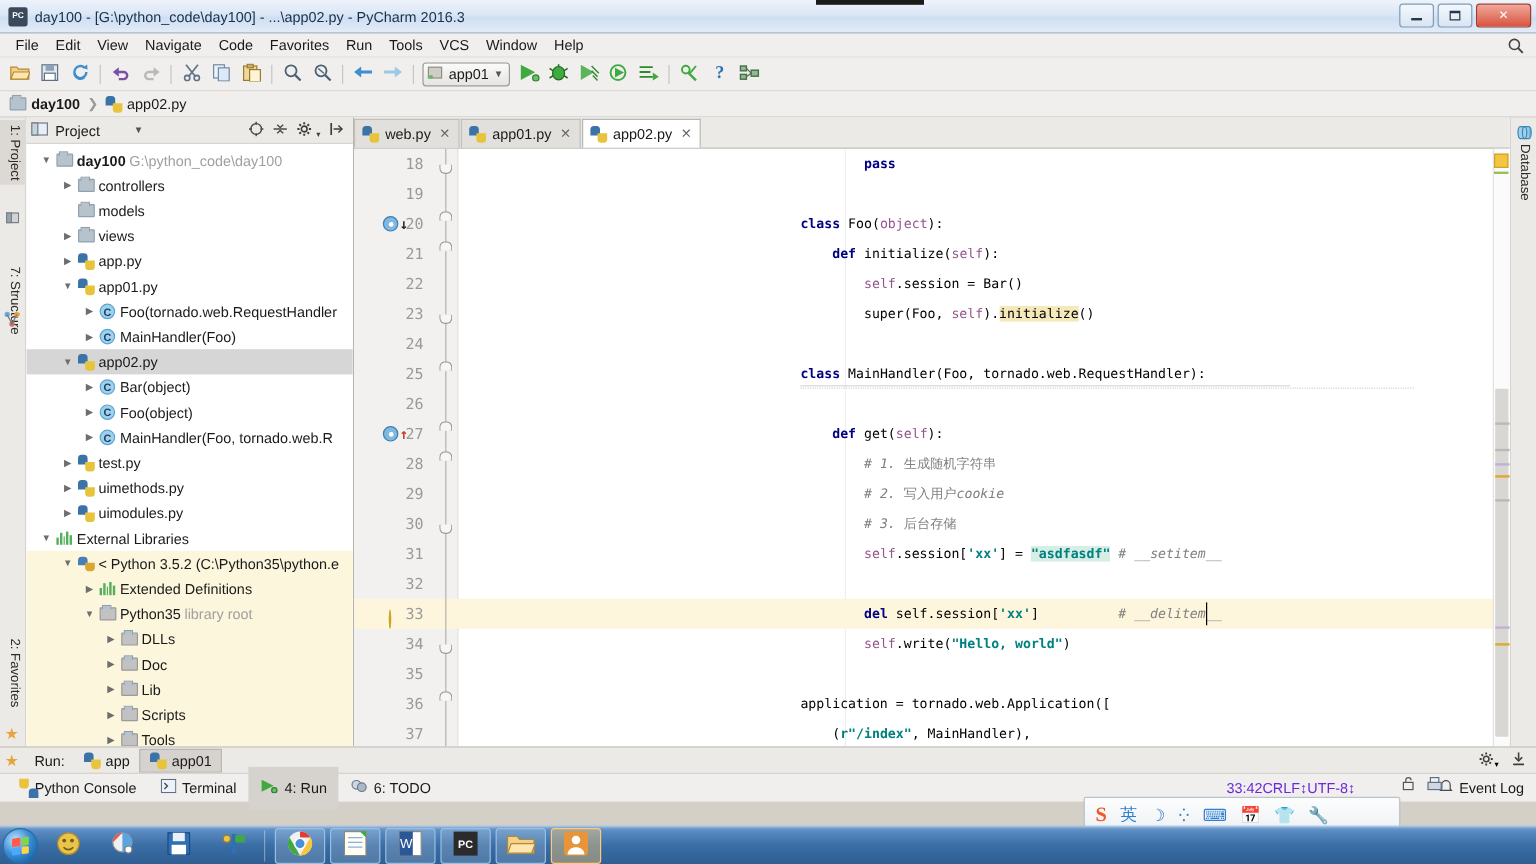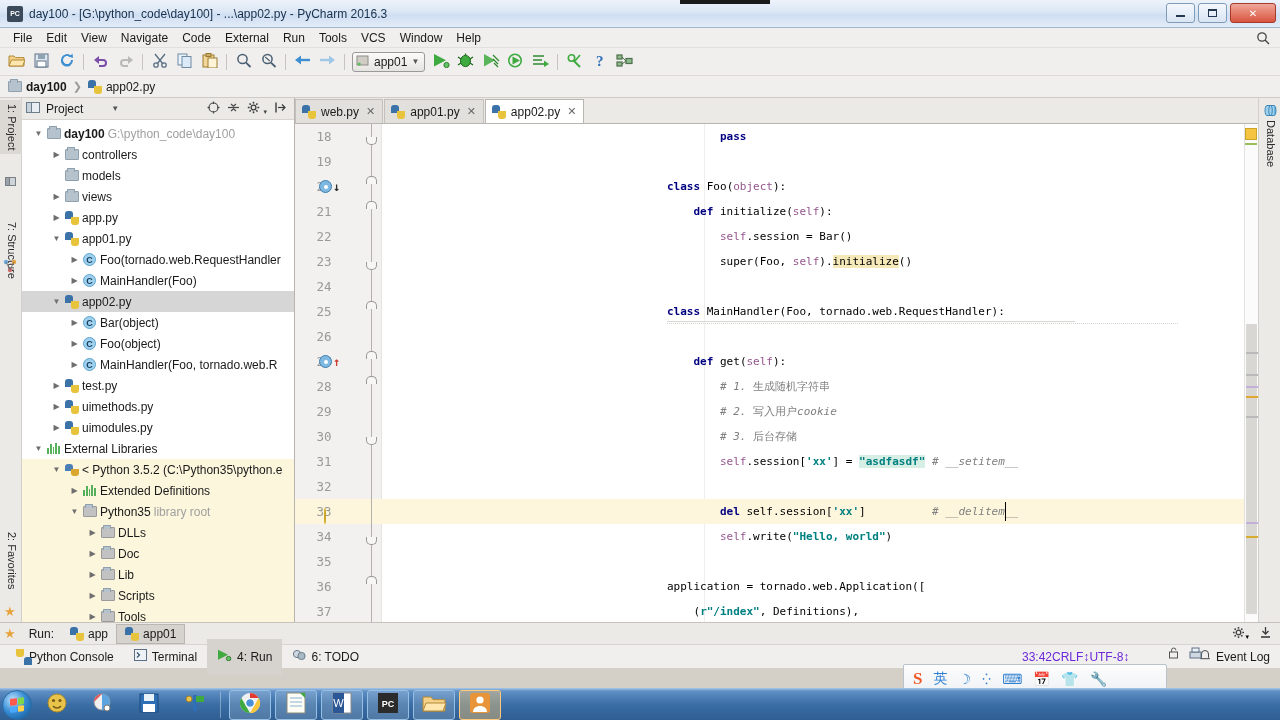--- a/index.html
+++ b/index.html
@@ -150,21 +150,21 @@
   .etab .close { color:#6a6a6a; font-size:11px; margin-left:2px; }
 
   .codearea { position:relative; height:498px; background:#fff; overflow:hidden; font-family:"DejaVu Sans Mono","Liberation Mono",monospace; }
   .gutter { position:absolute; left:0; top:0; width:65px; height:100%; background:#f2f1f0; border-right:0; }
   .foldcol { position:absolute; left:65px; top:0; width:22px; height:100%; background:#f2f1f0; border-right:1px solid #e6e4e1;}
   .codelines { position:absolute; left:0; top:0; right:0; height:100%; }
 
   .cline { position:relative; height:25px; line-height:25px; }
   .cline.hl { background:#fdf6dd; }
   .lnum {
-    position:absolute; left:0; width:58px; text-align:center; color:#999999;
+    position:absolute; left:0; width:58px; text-align:right; color:#999999;
     font-size:12.5px; font-family:"DejaVu Sans Mono",monospace;
   }
   .ctext {
     position:absolute; left:372px; font-size:11px; white-space:pre;
     font-family:"DejaVu Sans Mono","Liberation Mono",monospace; color:#000;
   }
   .kw { color:#000080; font-weight:bold; }
   .slf { color:#94558d; }
   .str { color:#008080; font-weight:bold; }
   .cmt { color:#808080; font-style:italic; }
@@ -273,21 +273,21 @@
     </div>
   </div>
 
   <div class="menubar" id="menubar">
 
   <span class="menu-item">File</span>
       <span class="menu-item">Edit</span>
       <span class="menu-item">View</span>
       <span class="menu-item">Navigate</span>
       <span class="menu-item">Code</span>
-      <span class="menu-item">External</span>
+      <span class="menu-item">Favorites</span>
       <span class="menu-item">Run</span>
       <span class="menu-item">Tools</span>
       <span class="menu-item">VCS</span>
       <span class="menu-item">Window</span>
       <span class="menu-item">Help</span>
       <span class="search-ico">
       <svg width="14" height="14" viewBox="0 0 14 14">
           <circle cx="6" cy="6" r="4.2" fill="none" stroke="#444" stroke-width="1.3"></circle>
           <line x1="9" y1="9" x2="13" y2="13" stroke="#444" stroke-width="1.5"></line>
         </svg>
@@ -934,21 +934,21 @@
               <span class="line"></span>
               <span class="cap-top"></span>
             </span>
             <span class="ctext"><span class="plain">application = tornado.web.Application([</span></span>
           </div>
           <div class="cline">
             <span class="lnum">37</span>
             <span class="fold">
               <span class="line"></span>
             </span>
-            <span class="ctext"><span class="plain">    (</span><span class="str">r"/index"</span><span class="plain">, Definitions),</span></span>
+            <span class="ctext"><span class="plain">    (</span><span class="str">r"/index"</span><span class="plain">, MainHandler),</span></span>
           </div>
         </div>
 
     </div>
     <div class="markerbar">
       <div class="errbox"></div>
       <div class="errline"></div>
       <div class="scrollthumb" style="top:200px;height:290px;"></div>
       <div class="mk" style="top:228px;background:#b9b9b9;"></div>
       <div class="mk" style="top:250px;background:#b9b9b9;"></div>

